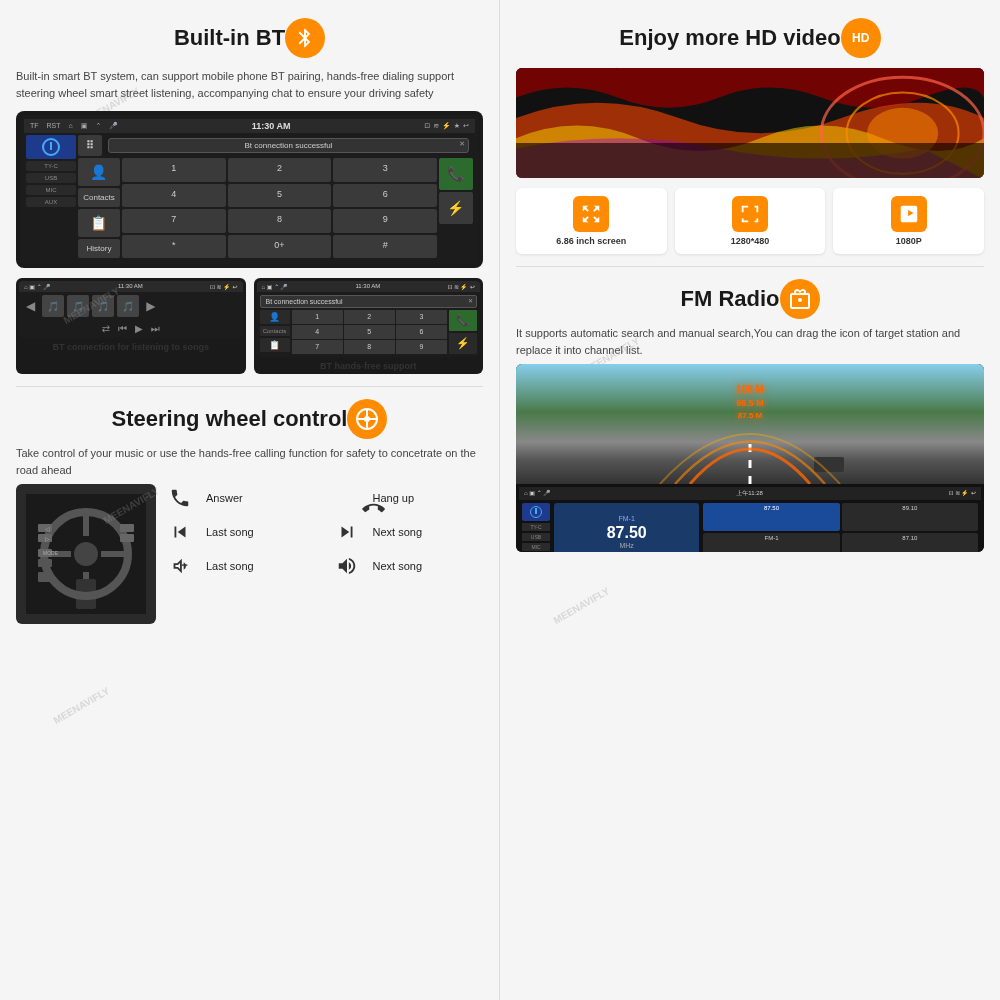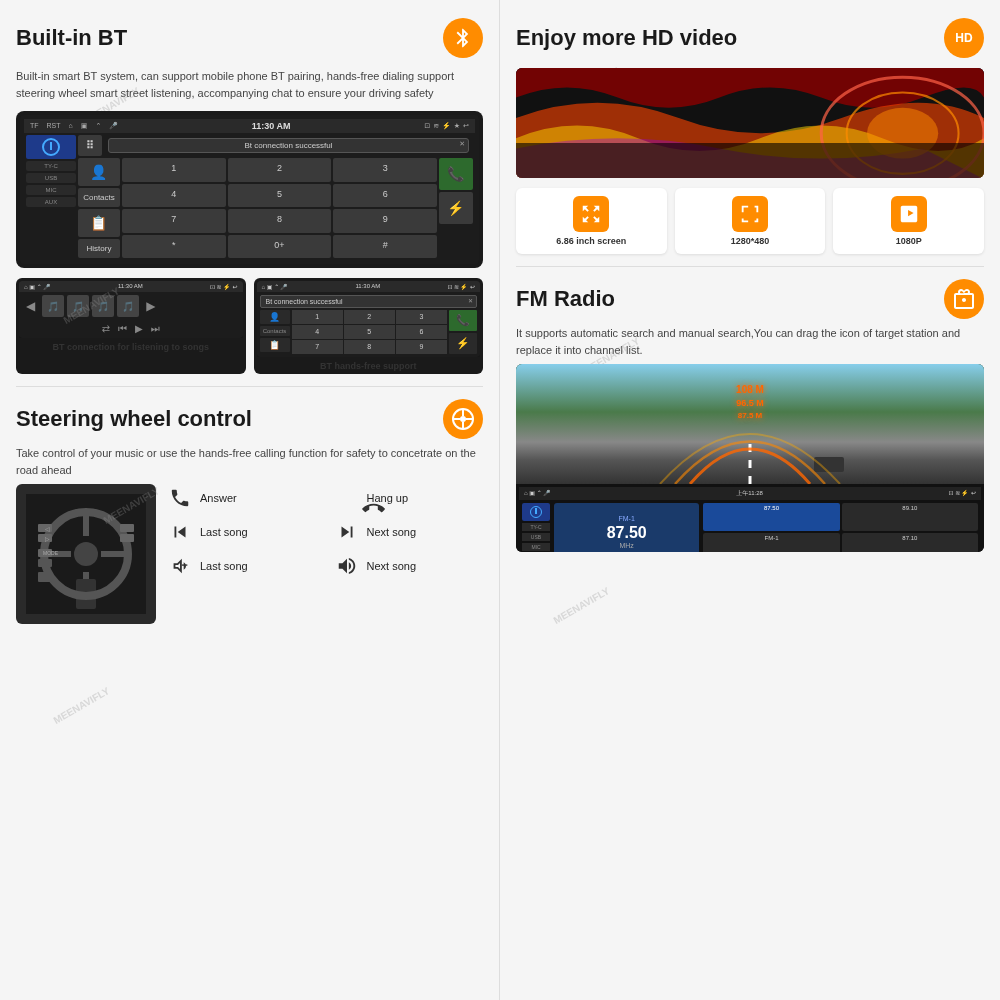--- a/index.html
+++ b/index.html
@@ -32,21 +32,21 @@
       display: flex;
       flex-direction: column;
       gap: 10px;
       overflow: hidden;
     }
 
     
     .section-header {
       display: flex;
       align-items: center;
-      justify-content: space-between;
+      justify-content: center;
     }
 
     .section-title {
       font-size: 22px;
       font-weight: 900;
       color: #1a1a1a;
     }
 
     .section-icon {
       width: 40px;
@@ -233,21 +233,21 @@
     .controls-grid {
       display: grid;
       grid-template-columns: 1fr 1fr;
       gap: 6px 16px;
       flex: 1;
     }
 
     .control-item {
       display: flex;
       align-items: center;
-      gap: 6px;
+      gap: 12px;
       font-size: 11px;
       color: #222;
     }
 
     .control-icon {
       width: 28px;
       height: 28px;
       display: flex;
       align-items: center;
       justify-content: center;

